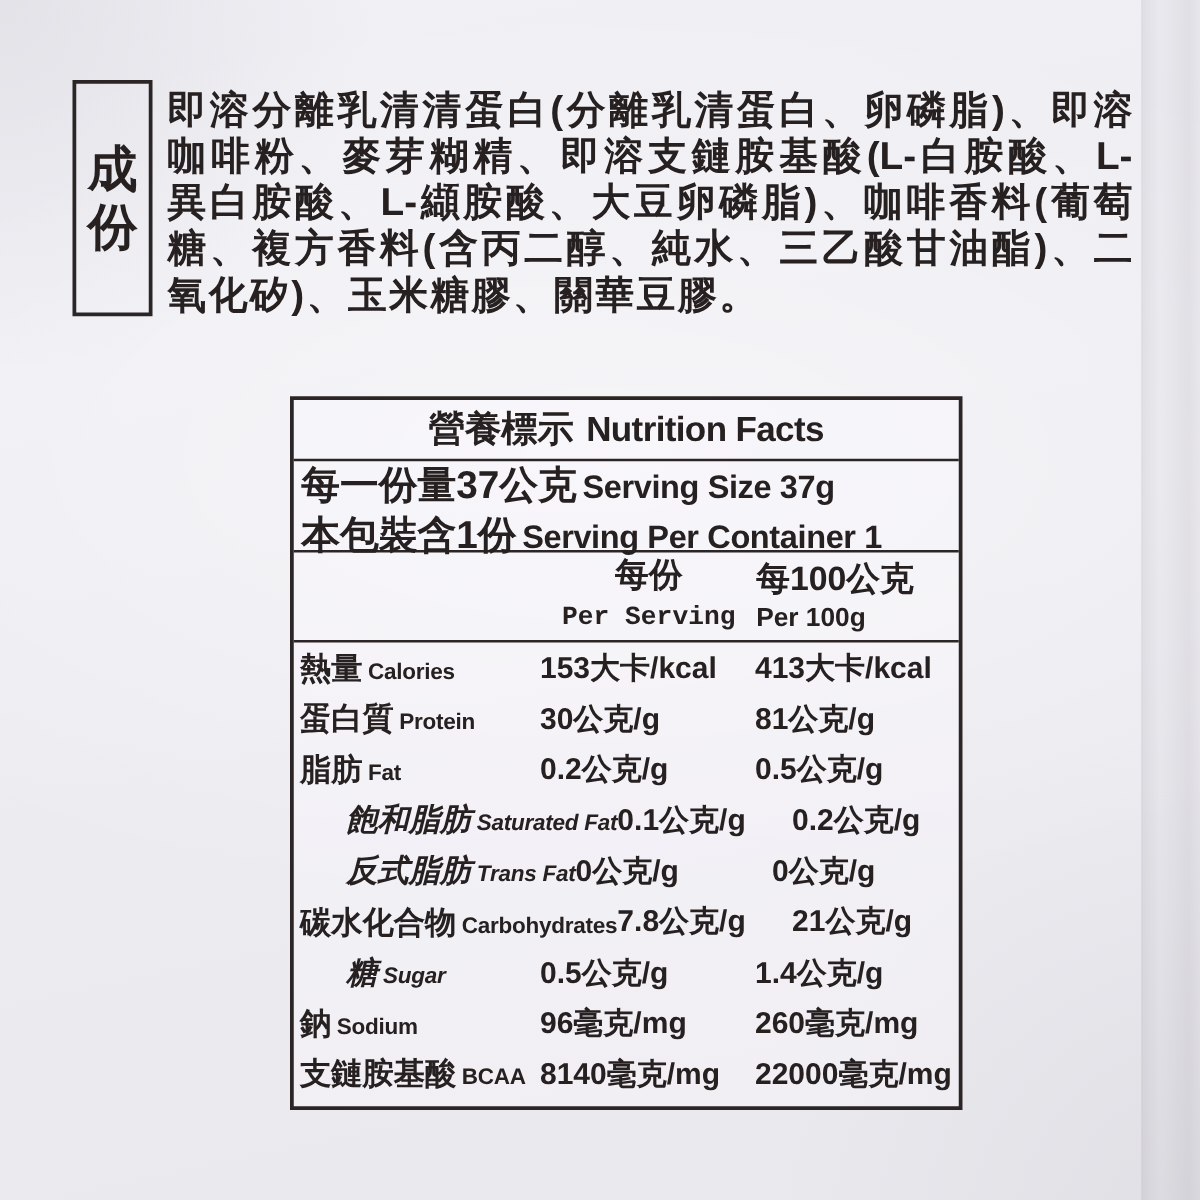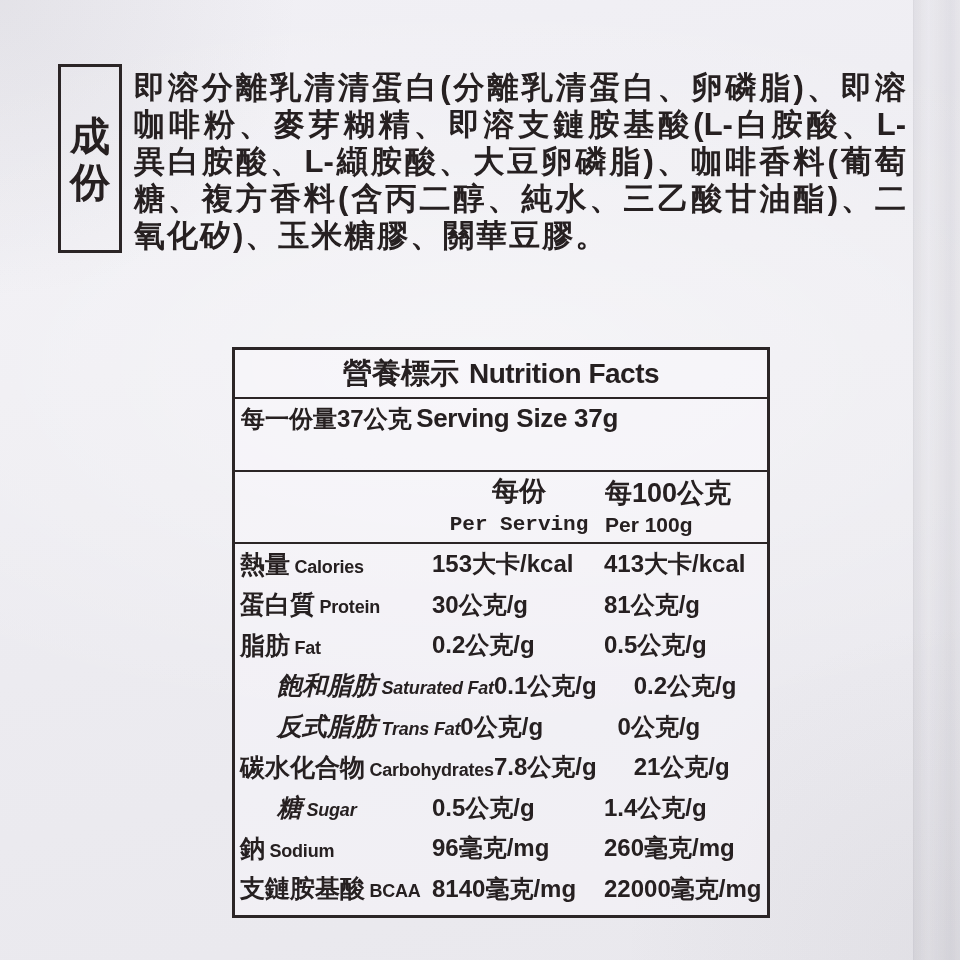--- a/index.html
+++ b/index.html
@@ -67,21 +67,21 @@
   }
   .ing-line.last {
     text-align: left;
     text-align-last: left;
     letter-spacing: 2px;
   }
 
   
   .ntable {
     position: absolute;
-    left: 232px; top: 347px;
+    left: 232px; top: 317px;
     width: 538px; height: 571px;
     border: 3px solid #2b2526;
     box-sizing: border-box;
     display: flex;
     flex-direction: column;
     background: rgba(252,251,255,0.38);
   }
   .t-title {
     height: 47px;
     border-bottom: 2px solid #2b2526;
@@ -95,21 +95,21 @@
   .t-title .en { font-size: 28px; letter-spacing: -0.5px; }
 
   .t-serving {
     height: 73px;
     border-bottom: 2px solid #2b2526;
     padding: 2px 0 0 6px;
     font-weight: 700;
     box-sizing: border-box;
   }
   .sv-line { line-height: 34px; white-space: nowrap; }
-  .sv-line .zh { font-size: 24px; }
+  .sv-line .zh { font-size: 31px; }
   .sv-line .en { font-size: 26px; letter-spacing: -0.3px; }
 
   .t-header {
     height: 72px;
     border-bottom: 2px solid #2b2526;
     display: flex;
     align-items: flex-start;
     font-weight: 700;
     box-sizing: border-box;
   }
@@ -171,20 +171,24 @@
     <div class="t-title">
       <span class="zh">營養標示</span>
       <span class="en">Nutrition Facts</span>
     </div>
 
     <div class="t-serving">
       <div class="sv-line">
         <span class="zh">每一份量37公克</span>
         <span class="en">Serving Size 37g</span>
       </div>
+      <div class="sv-line">
+        <span class="zh">本包裝含1份</span>
+        <span class="en">Serving Per Container 1</span>
+      </div>
     </div>
 
     <div class="t-header">
       <div class="h-spacer"></div>
       <div class="h-col1">
         <div class="h-zh">每份</div>
         <div class="h-en">Per Serving</div>
       </div>
       <div class="h-col2">
         <div class="h-zh">每100公克</div>

